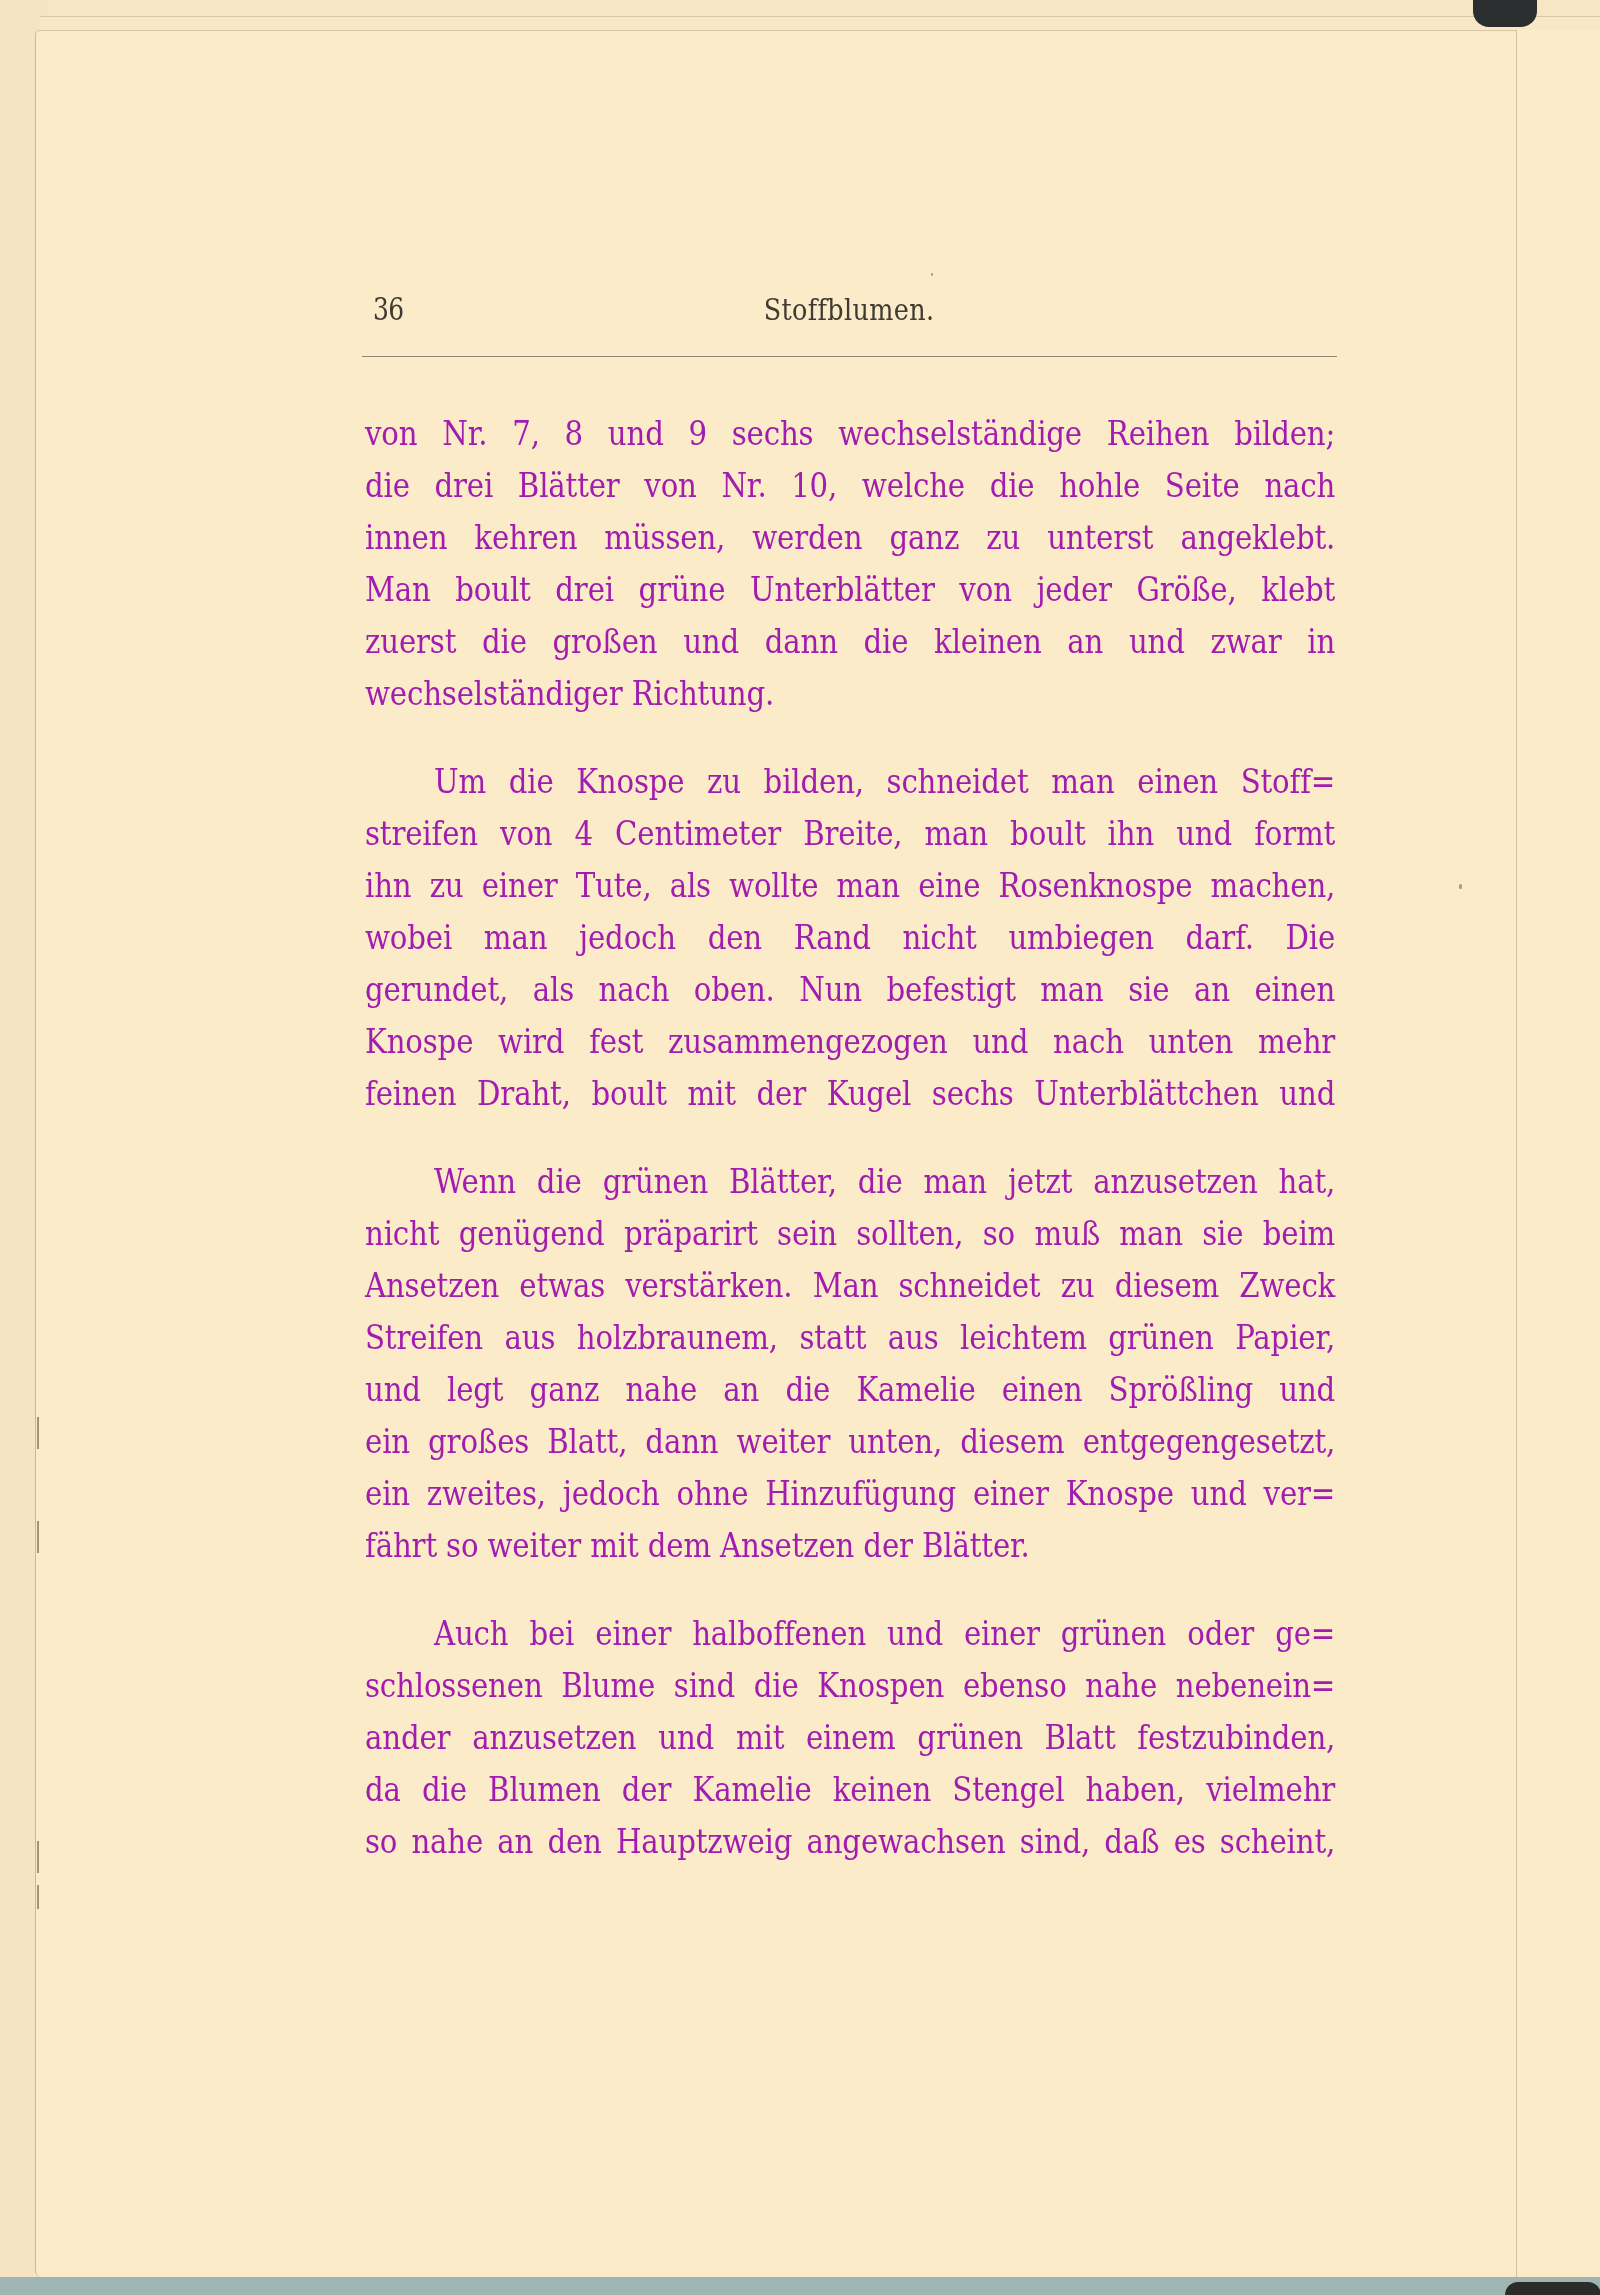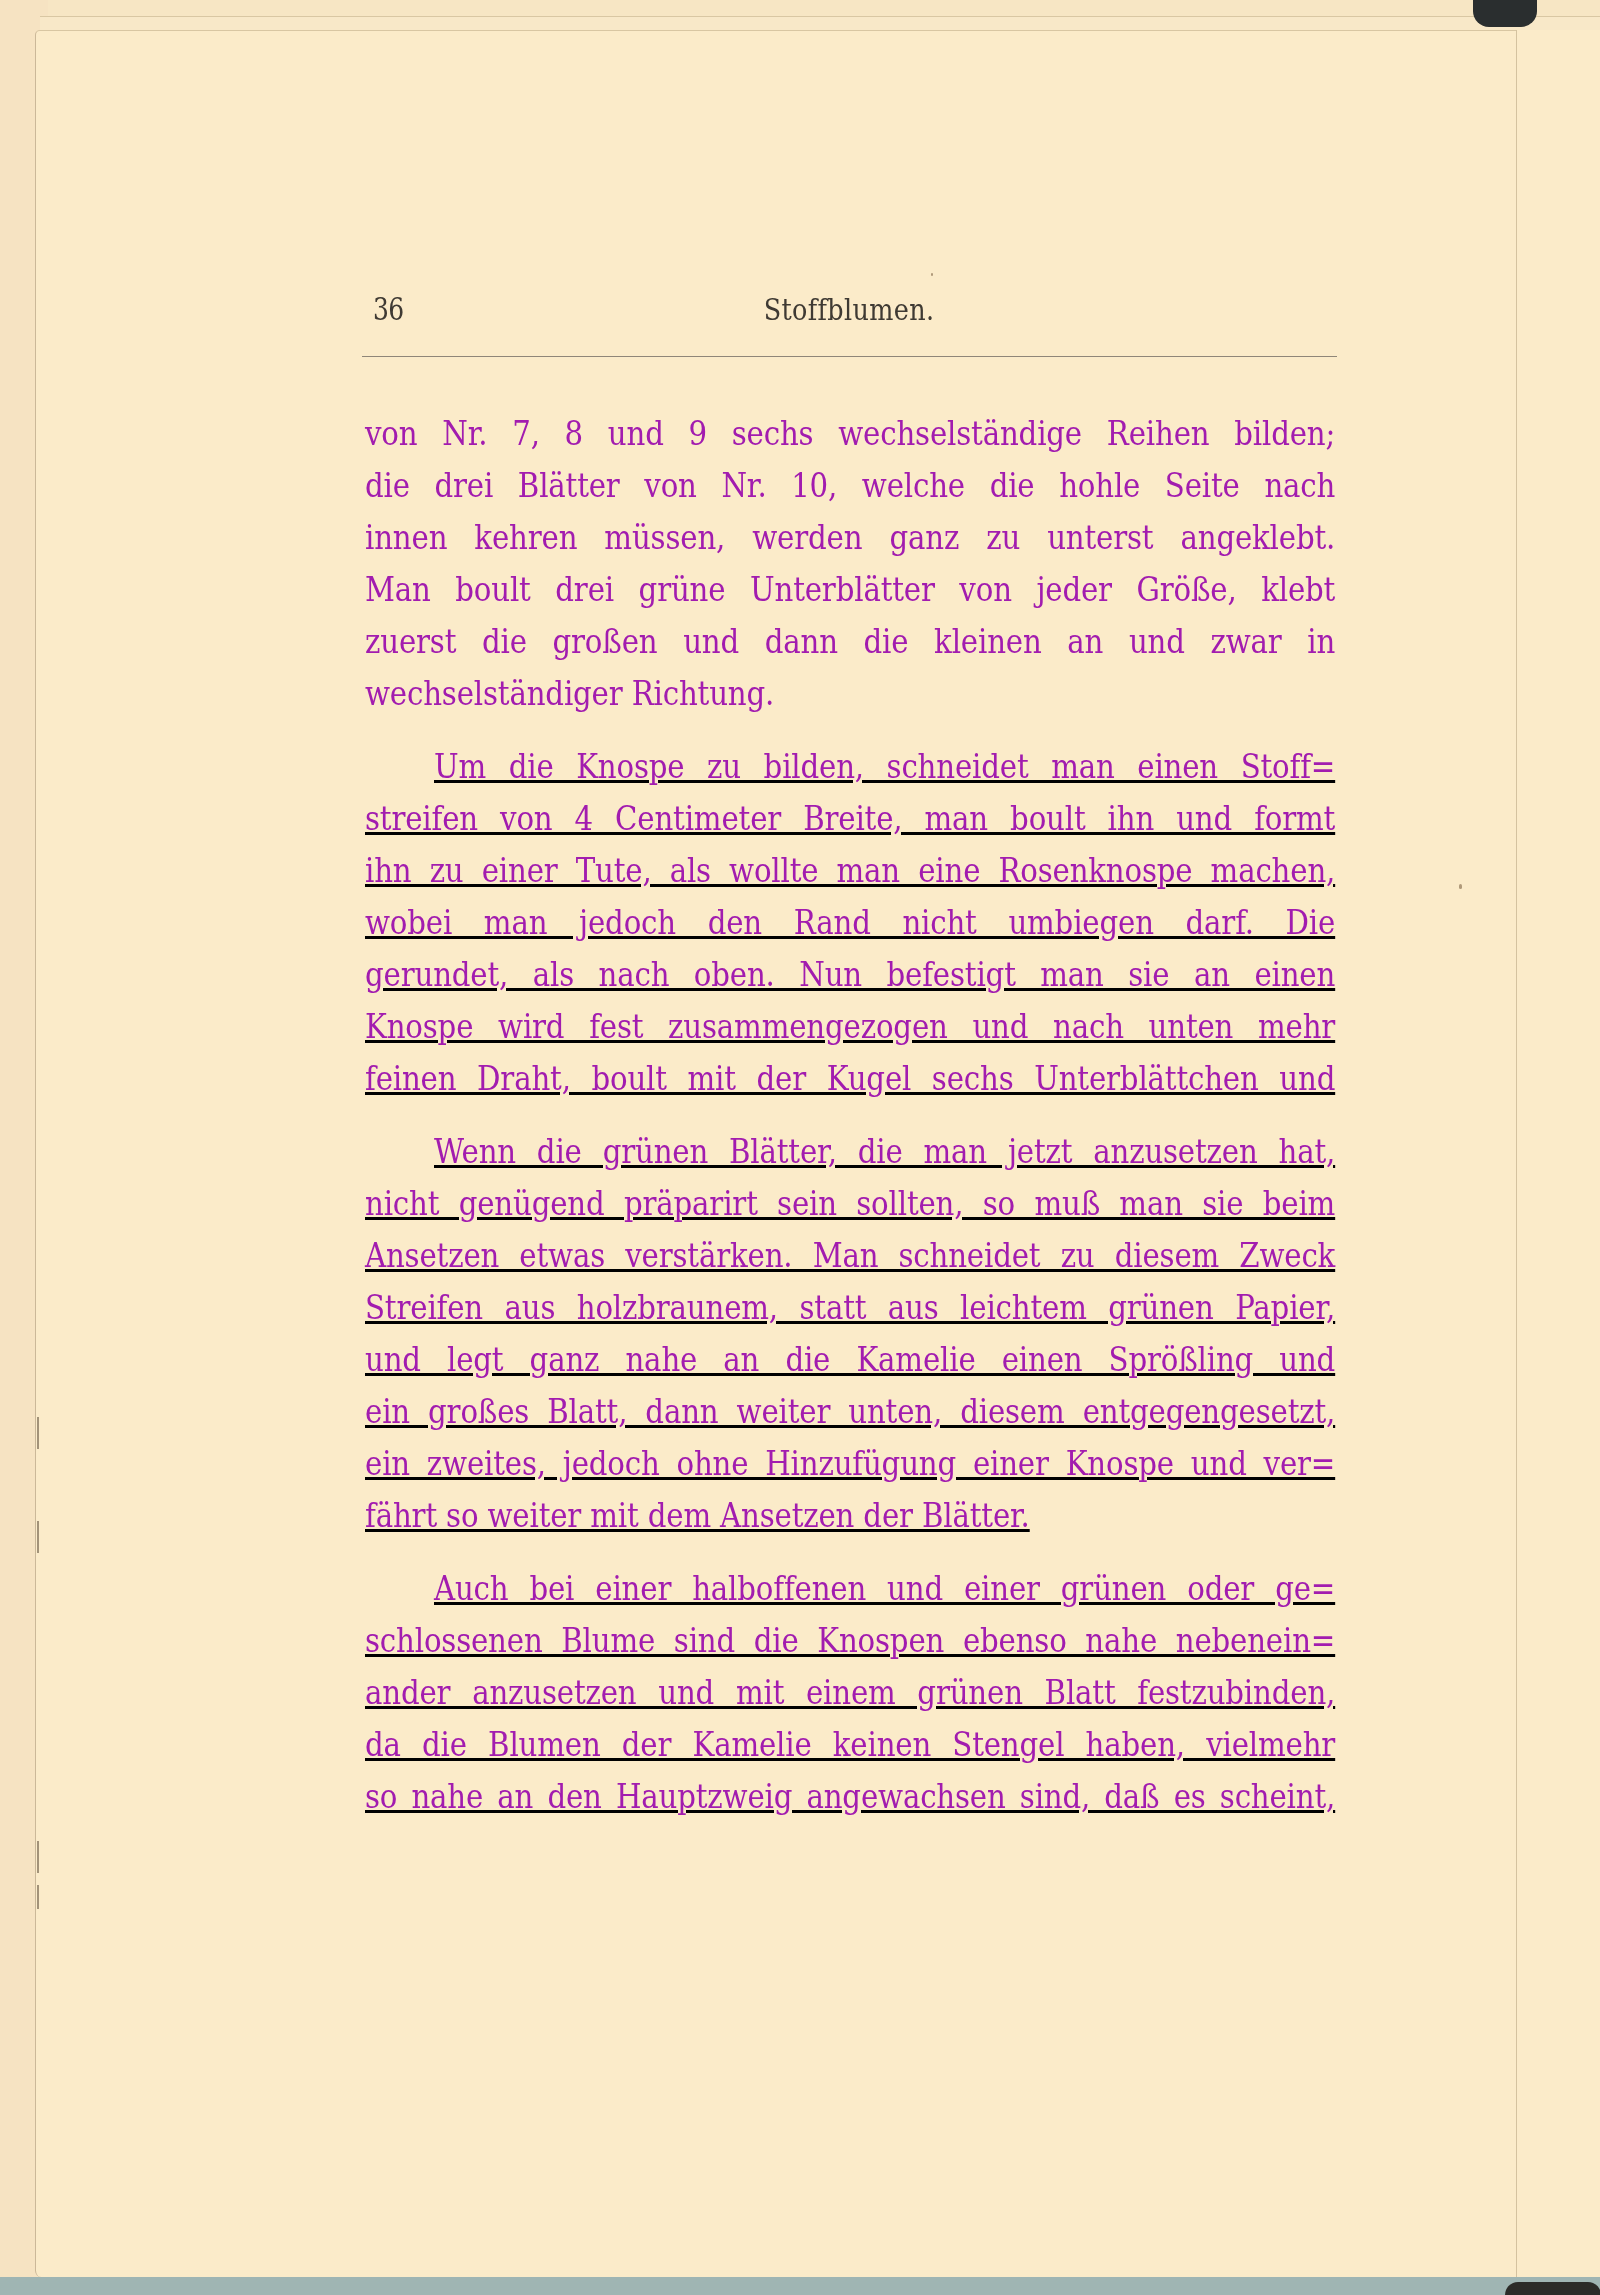--- a/index.html
+++ b/index.html
@@ -109,22 +109,21 @@
     .text-block {
       position: absolute;
       left: 365px;
       top: 407px;
       width: 970px;
     }
     .para {
       margin: 0;
     }
     .para + .para {
-      margin-top: 21px;
-      text-decoration: underline;
+      margin-top: 36px;
     }
     .line {
       display: block;
       height: 52px;
       line-height: 52px;
       font-size: 34px;
       color: #a21caf;
       text-align: justify;
       text-align-last: justify;
       white-space: nowrap;

